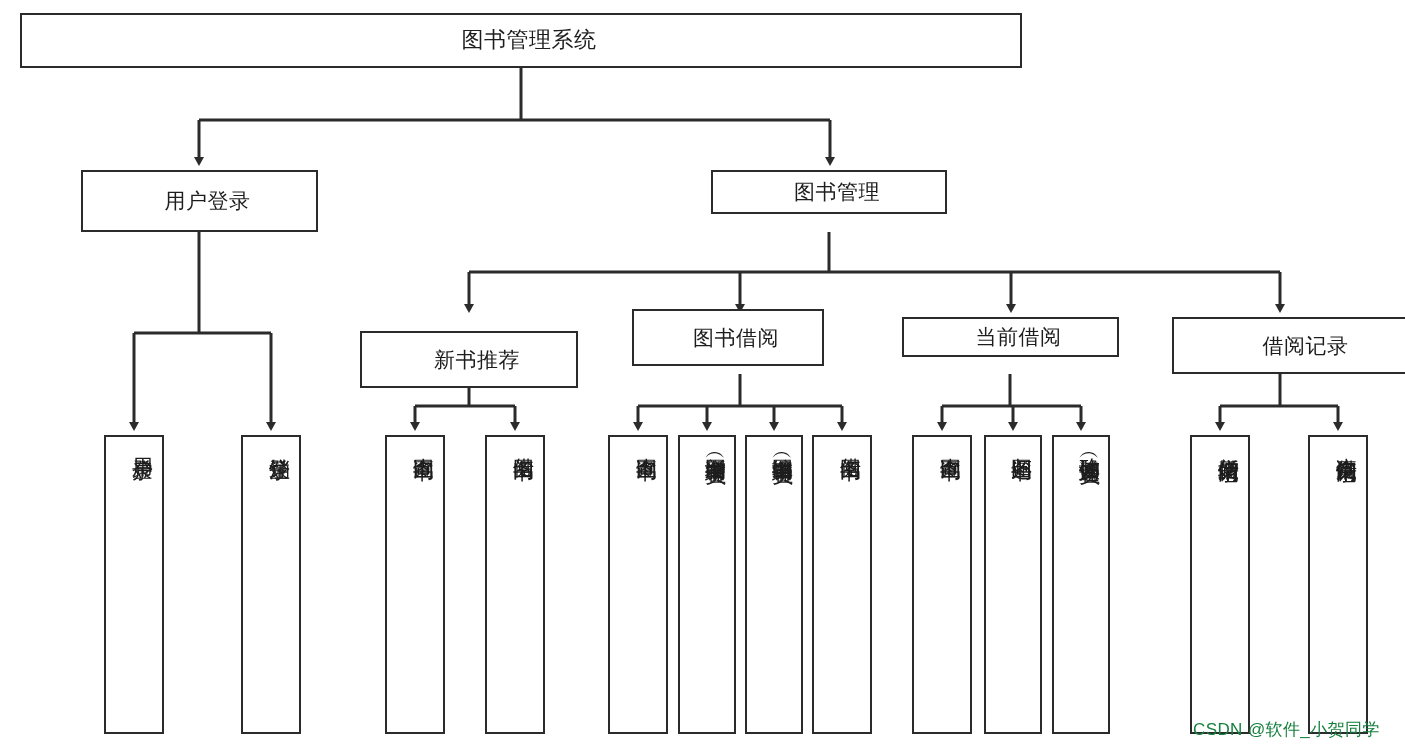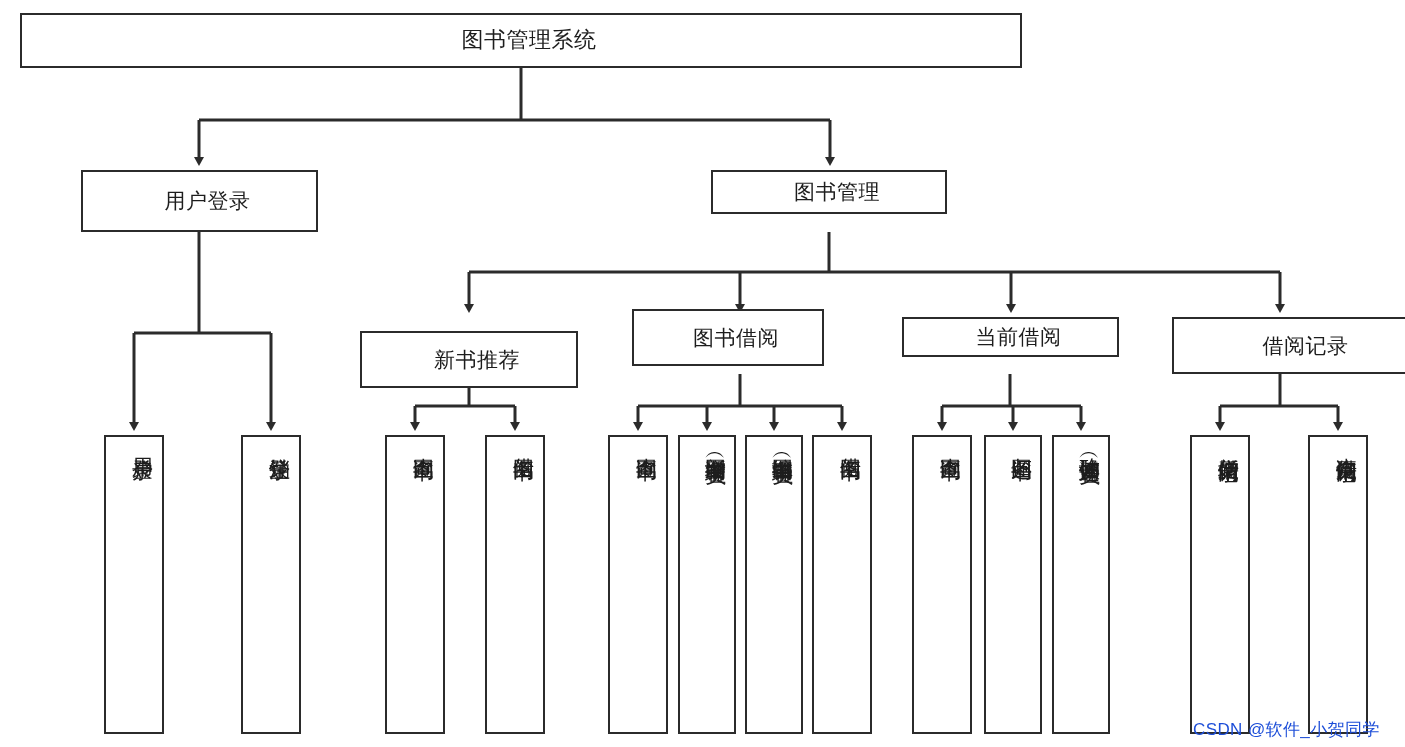--- a/index.html
+++ b/index.html
@@ -59,21 +59,21 @@
     text-orientation: upright;
     font-size: 21px;
     line-height: 1.18;
     letter-spacing: 1px;
     height: auto;
     max-height: 100%;
   }
   .watermark {
     position: absolute;
     font-size: 17px;
-    color: #1d4ed8;
+    color: #15803d;
     white-space: nowrap;
     letter-spacing: 0.4px;
   }
 </style>
 </head>
 <body>
 
 <div id="canvas">
 
   <svg id="edges" viewBox="0 0 1405 747" xmlns="http://www.w3.org/2000/svg">

